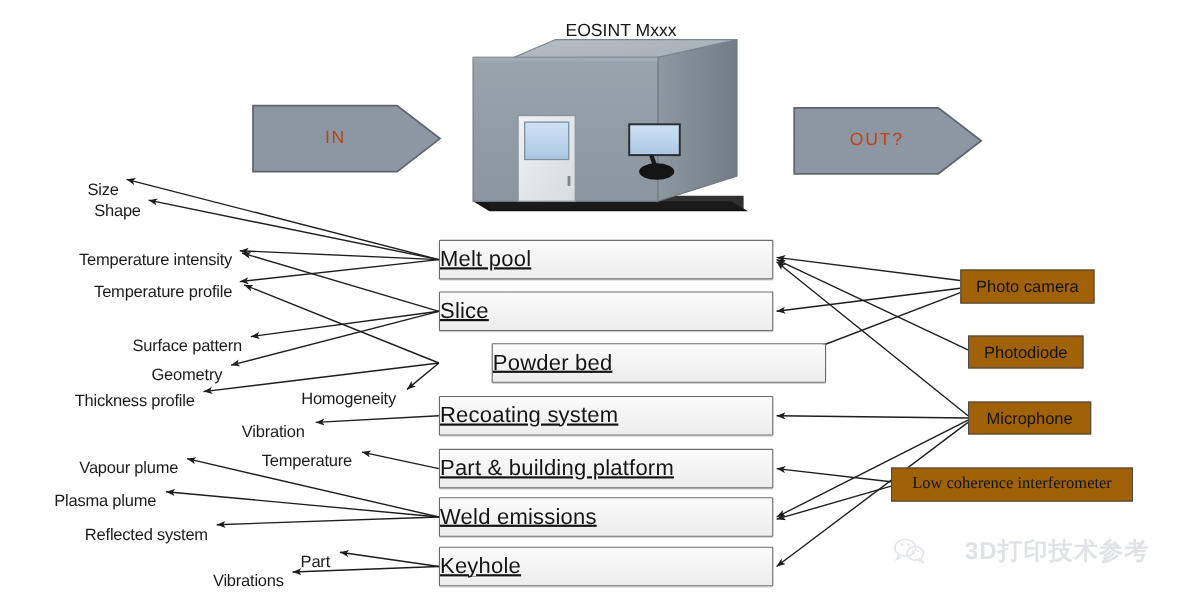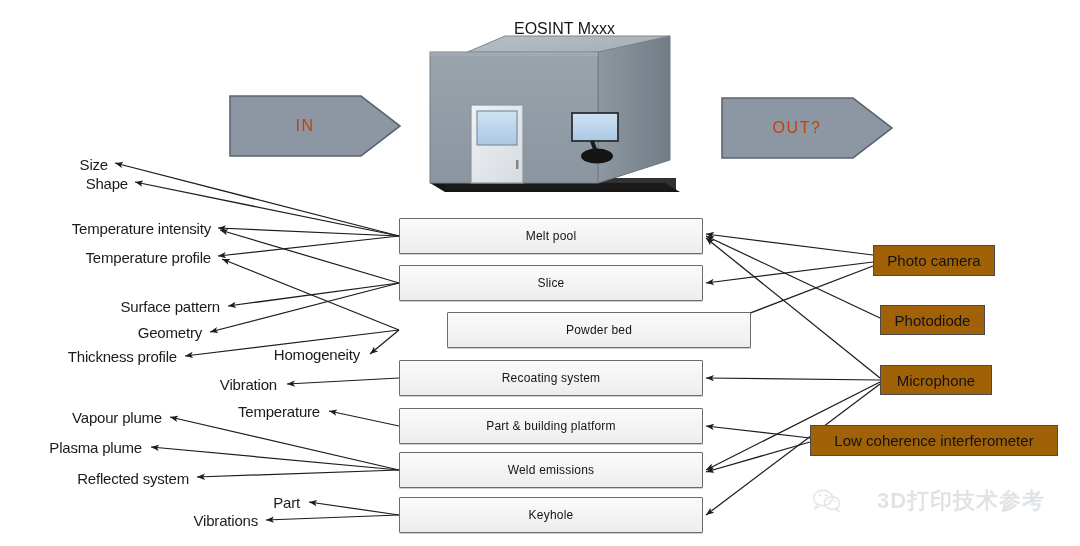--- a/index.html
+++ b/index.html
@@ -11,38 +11,40 @@
     position:relative;
   }
   #stage{position:absolute;left:0;top:0;width:1080px;height:546px;}
   svg.layer{position:absolute;left:0;top:0;width:1080px;height:546px;}
   .lbl{
     position:absolute;
     font-size:15px;
     color:#1b1b1b;
     white-space:nowrap;
     letter-spacing:-0.2px;
+    margin-top:8px;
   }
   .lbl.r{transform:translateX(-100%);}
   .machine-title{
     position:absolute;
     font-size:16px;
     color:#161616;
     white-space:nowrap;
   }
   .procbox{
     position:absolute;
     box-sizing:border-box;
     border:1.6px solid #6b6b6b;
     background:linear-gradient(#fbfbfb,#ededed);
-    display:flex;align-items:center;justify-content:center;
-    font-size:12px;color:#141414;
+    display:flex;align-items:center;
+    font-size:20px;color:#141414;
     border-radius:1px;
     box-shadow:0 1px 0 rgba(0,0,0,.18);
     letter-spacing:.2px;
+    text-decoration:underline;
   }
   .sensorbox{
     position:absolute;
     box-sizing:border-box;
     border:1.4px solid #4a4a4a;
     background:#a16207;
     display:flex;align-items:center;justify-content:center;
     font-size:15px;color:#131313;
   }
   .arrowshape{
@@ -193,21 +195,21 @@
   <div id="sensorboxes">
       <div class="sensorbox" style="left: 873px; top: 245px; width: 122px; height: 31px;">
         <span>Photo camera</span>
       </div>
       <div class="sensorbox" style="left: 880px; top: 305px; width: 105px; height: 30px;">
         <span>Photodiode</span>
       </div>
       <div class="sensorbox" style="left: 880px; top: 365px; width: 112px; height: 30px;">
         <span>Microphone</span>
       </div>
-      <div class="sensorbox" style="left: 810px; top: 425px; width: 248px; height: 31px;">
+      <div class="sensorbox" style="left: 810px; top: 425px; width: 220px; height: 31px; font-family: Liberation Serif, serif;">
         <span>Low coherence interferometer</span>
       </div>
     </div>
 
   <div id="measurands">
       <div class="lbl r" style="left: 108px; top: 156px;">Size</div>
       <div class="lbl r" style="left: 128px; top: 175px;">Shape</div>
       <div class="lbl r" style="left: 211px; top: 220px;">Temperature intensity</div>
       <div class="lbl r" style="left: 211px; top: 249px;">Temperature profile</div>
       <div class="lbl r" style="left: 220px; top: 298px;">Surface pattern</div>

